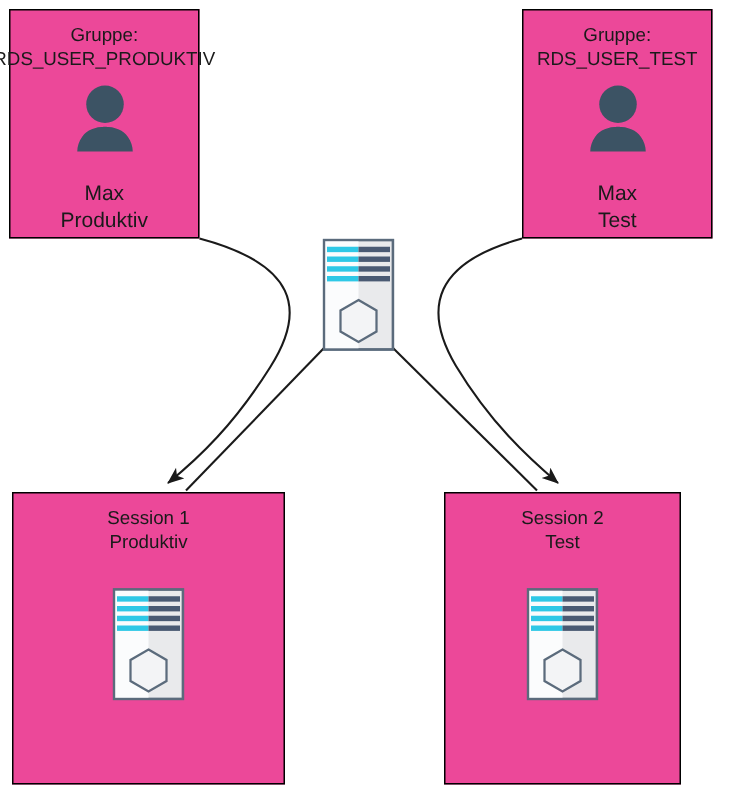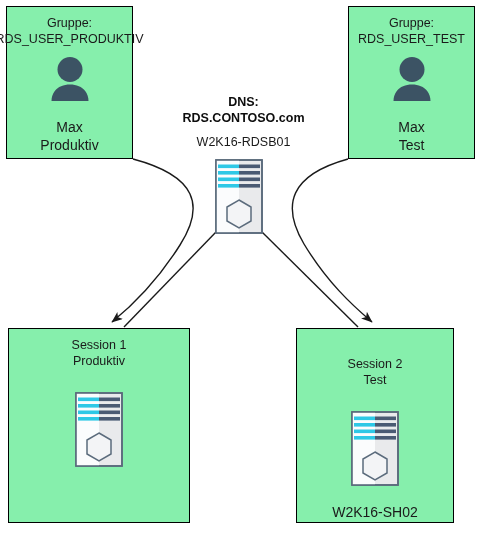--- a/index.html
+++ b/index.html
@@ -22,21 +22,21 @@
     left: 0;
     top: 0;
     width: 487px;
     height: 534px;
     pointer-events: none;
   }
   .box {
     position: absolute;
     box-sizing: border-box;
     border: 1.5px solid #000000;
-    background: #86efac;
+    background: #ec4899;
     display: flex;
     flex-direction: column;
     align-items: center;
   }
   .group-box { }
   .box-title {
     text-align: center;
     font-size: 12.5px;
     color: #1a1a1a;
     line-height: 1.28;
@@ -116,25 +116,20 @@
       <svg width="56" height="56" viewBox="0 0 56 56">
         <circle cx="28" cy="16.5" r="12.5" fill="#3c5364"></circle>
         <path d="M28 31.5c-6.5 0-12 2.2-15.2 6.6C10.6 41 9.5 44.6 9.5 48h37c0-3.4-1.1-7-3.3-9.9C40 33.7 34.5 31.5 28 31.5z
                  M28 31.5c-2.6 0-4.9 1.6-6.2 3.6 1.7 1.3 3.8 2.1 6.2 2.1s4.5-.8 6.2-2.1c-1.3-2-3.6-3.6-6.2-3.6z" fill="#3c5364"></path>
       </svg>
     </div>
     <div class="box-caption" style="margin-top:6px;">Max
 Test</div>
   </div>
 
-  <div class="center-label" style="left:160px; top:94px; width:167px;">
-    <div class="dns-title">DNS:
-RDS.CONTOSO.com</div>
-    <div class="dns-host">W2K16-RDSB01</div>
-  </div>
 
   <div class="center-server" style="left:215px; top:159px;">
     <svg width="48" height="75" viewBox="0 0 48 75">
       <rect x="1" y="1" width="46" height="73" fill="#e9eaec" stroke="#5b6b7c" stroke-width="1.6"></rect>
       <rect x="1" y="1" width="23" height="73" fill="#fbfcfd"></rect>
       <rect x="1" y="1" width="46" height="73" fill="none" stroke="#5b6b7c" stroke-width="1.6"></rect>
       <g>
         <rect x="3" y="5.5" width="21" height="3.6" fill="#2ec8e6"></rect>
         <rect x="24" y="5.5" width="21" height="3.6" fill="#4a5a73"></rect>
         <rect x="3" y="12" width="21" height="3.6" fill="#2ec8e6"></rect>
@@ -164,37 +159,36 @@
           <rect x="3" y="18.5" width="21" height="3.6" fill="#2ec8e6"></rect>
           <rect x="24" y="18.5" width="21" height="3.6" fill="#4a5a73"></rect>
           <rect x="3" y="25" width="21" height="3.6" fill="#2ec8e6"></rect>
           <rect x="24" y="25" width="21" height="3.6" fill="#4a5a73"></rect>
         </g>
         <polygon points="24,41 36,48 36,62 24,69 12,62 12,48" fill="#f3f4f6" stroke="#5b6b7c" stroke-width="1.5"></polygon>
       </svg>
     </div>
   </div>
 
-  <div class="box" style="left:296px; top:328px; width:158px; height:195px;justify-content:flex-end;">
+  <div class="box" style="left:296px; top:328px; width:158px; height:195px;">
     <div class="box-title">Session 2
 Test</div>
     <div class="server-icon-wrap" style="margin-top:23px;">
       <svg width="48" height="75" viewBox="0 0 48 75">
         <rect x="1" y="1" width="46" height="73" fill="#e9eaec" stroke="#5b6b7c" stroke-width="1.6"></rect>
         <rect x="1" y="1" width="23" height="73" fill="#fbfcfd"></rect>
         <rect x="1" y="1" width="46" height="73" fill="none" stroke="#5b6b7c" stroke-width="1.6"></rect>
         <g>
           <rect x="3" y="5.5" width="21" height="3.6" fill="#2ec8e6"></rect>
           <rect x="24" y="5.5" width="21" height="3.6" fill="#4a5a73"></rect>
           <rect x="3" y="12" width="21" height="3.6" fill="#2ec8e6"></rect>
           <rect x="24" y="12" width="21" height="3.6" fill="#4a5a73"></rect>
           <rect x="3" y="18.5" width="21" height="3.6" fill="#2ec8e6"></rect>
           <rect x="24" y="18.5" width="21" height="3.6" fill="#4a5a73"></rect>
           <rect x="3" y="25" width="21" height="3.6" fill="#2ec8e6"></rect>
           <rect x="24" y="25" width="21" height="3.6" fill="#4a5a73"></rect>
         </g>
         <polygon points="24,41 36,48 36,62 24,69 12,62 12,48" fill="#f3f4f6" stroke="#5b6b7c" stroke-width="1.5"></polygon>
       </svg>
     </div>
-    <div class="box-caption" style="margin-top:14px;">W2K16-SH02</div>
   </div>
 
 </div>
 
 </body></html>

